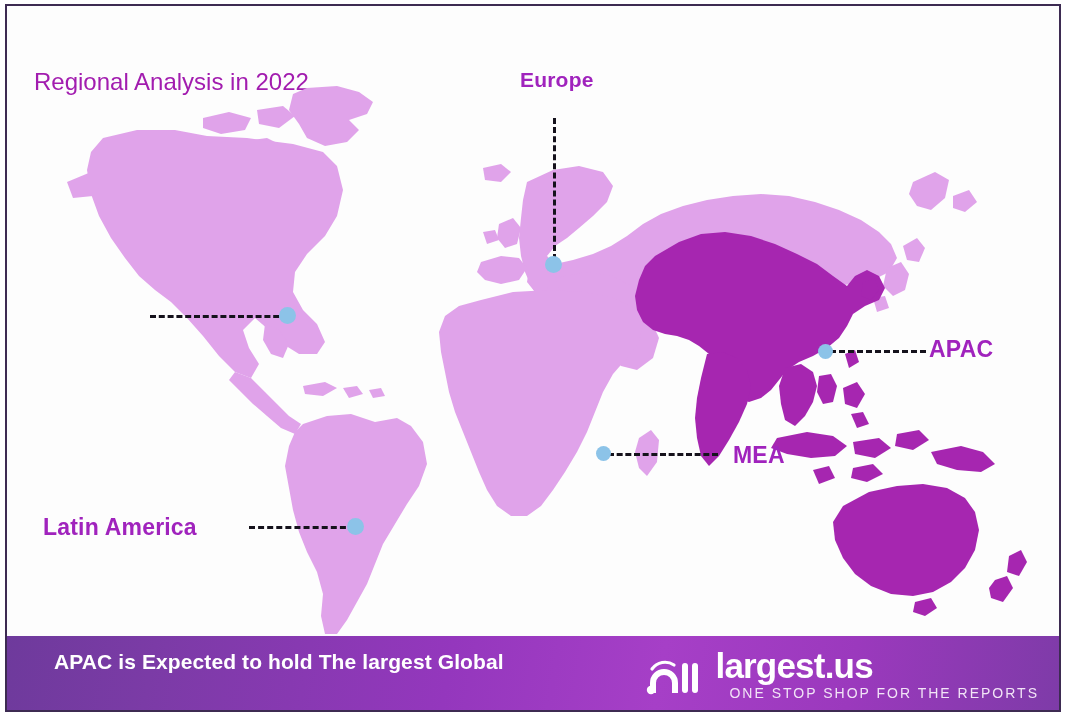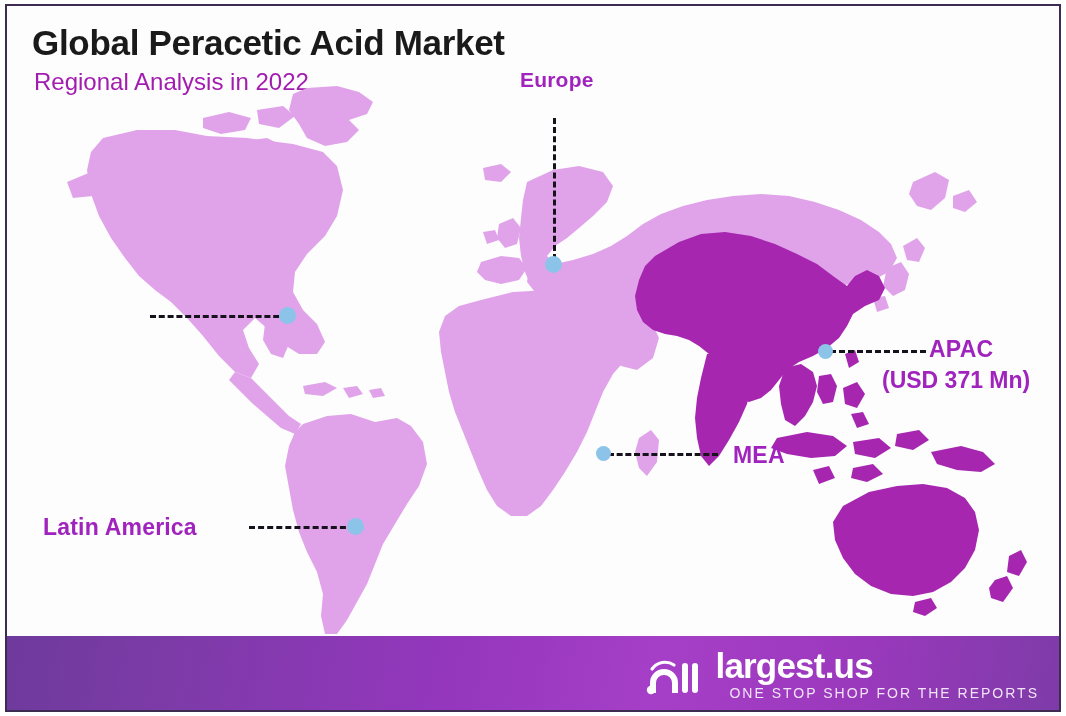--- a/index.html
+++ b/index.html
@@ -158,21 +158,20 @@
     margin-left: 14px;
   }
 </style>
 </head>
 <body>
 
 <div id="infographic">
 
   <div class="canvas">
 
-    <div class="title">Global Peracetic Acid Market</div>
     <div class="subtitle">Regional Analysis in 2022</div>
 
     <div class="map-wrap">
       <svg class="map-svg" viewBox="0 0 1052 552" preserveAspectRatio="xMidYMid meet">
         <g fill="#e0a3ea">
 
           <path d="M286 8 L300 2 L330 0 L352 6 L366 16 L360 28 L342 34 L352 44 L340 56 L318 60 L300 52 L292 38 L282 24 Z"></path>
 
           <path d="M196 32 L222 26 L244 32 L238 44 L214 48 L196 42 Z"></path>
           <path d="M250 24 L276 20 L288 30 L272 42 L252 38 Z"></path>
@@ -258,34 +257,34 @@
     </div>
 
     <div class="region-label" style="left:513px; top:62px;">Europe</div>
     <div class="leader-v" style="left:546px; top:112px; height:142px;"></div>
     <div class="dot" style="left:538px; top:250px;"></div>
 
     <div class="leader" style="left:143px; top:309px; width:138px;"></div>
     <div class="dot" style="left:272px; top:301px;"></div>
 
     <div class="region-label big" style="left:922px; top:330px;">APAC</div>
-    <div class="region-sub" style="left:875px; top:361px;">(USD 371 Mn)</div>
     <div class="leader" style="left:823px; top:344px; width:96px;"></div>
     <div class="dot sm" style="left:811px; top:338px;"></div>
 
     <div class="region-label big" style="left:726px; top:436px;">MEA</div>
     <div class="leader" style="left:601px; top:447px; width:110px;"></div>
     <div class="dot sm" style="left:589px; top:440px;"></div>
 
     <div class="region-label big" style="left:36px; top:508px;">Latin America</div>
     <div class="leader" style="left:242px; top:520px; width:106px;"></div>
     <div class="dot" style="left:340px; top:512px;"></div>
 
     <div class="footer">
       <div class="footer-text">
+        <div>APAC is Expected to hold The largest Global</div>
       </div>
 
       <div class="logo">
         <svg class="logo-mark" viewBox="0 0 62 46">
           <path d="M6 30 a14 14 0 0 1 14 -14 a14 14 0 0 1 14 14 l0 10 l-6 0 l0 -10 a8 8 0 0 0 -8 -8 a8 8 0 0 0 -8 8 l0 10 l-6 0 Z" fill="#ffffff"></path>
           <circle cx="7" cy="37" r="4.2" fill="#ffffff"></circle>
           <rect x="38" y="10" width="6" height="30" rx="3" fill="#ffffff"></rect>
           <rect x="48" y="10" width="6" height="30" rx="3" fill="#ffffff"></rect>
           <path d="M8 16 a16 16 0 0 1 22 -4" stroke="#ffffff" stroke-width="3.2" fill="none" stroke-linecap="round"></path>
         </svg>

